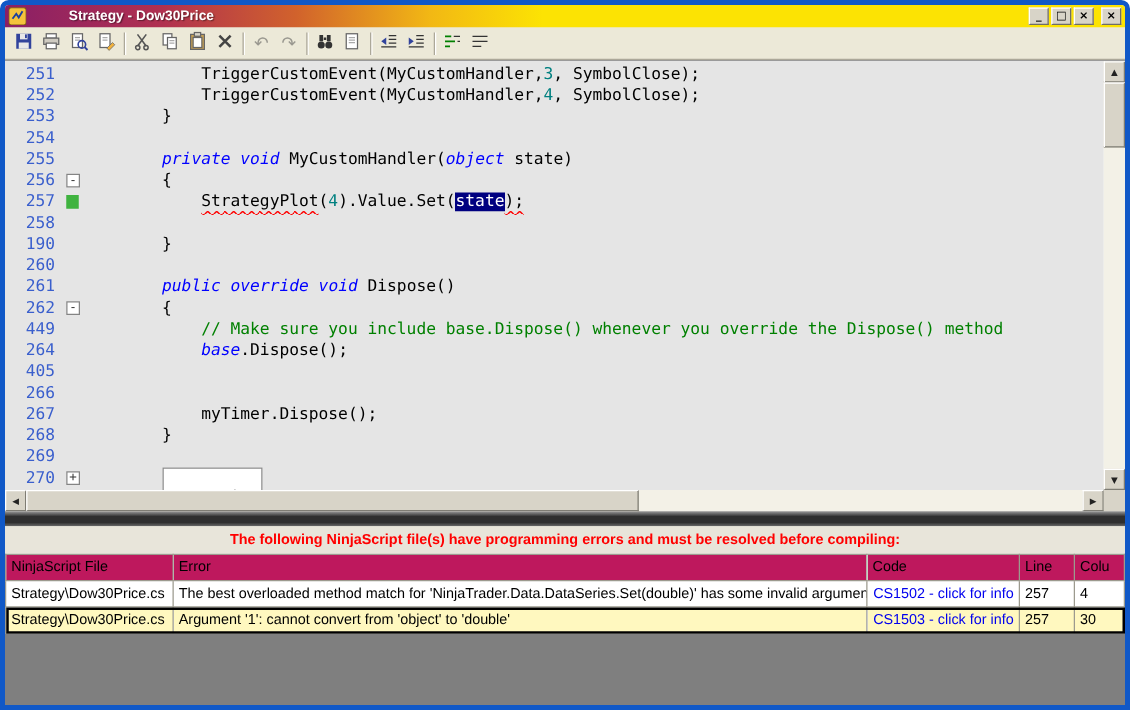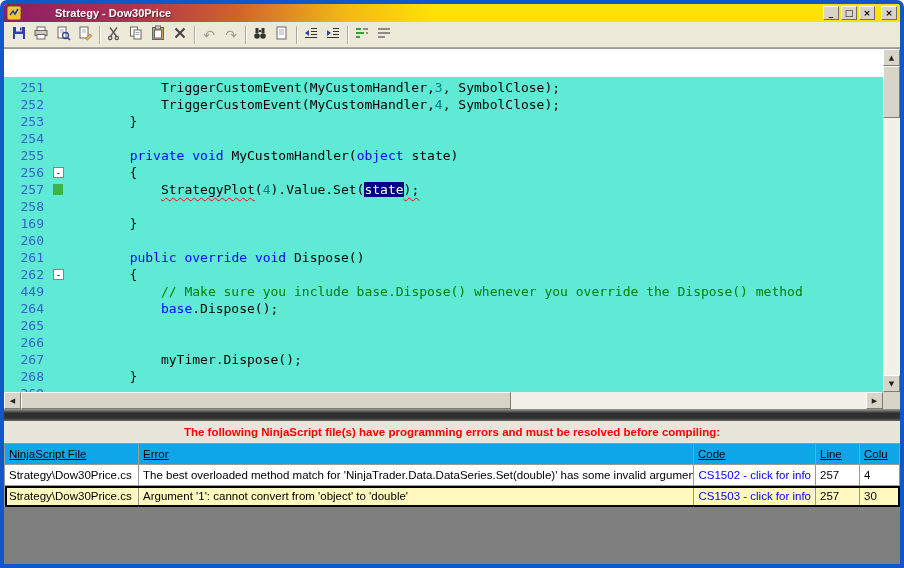--- a/index.html
+++ b/index.html
@@ -30,32 +30,32 @@
   .tbtn{
     width:22px;height:22px;display:flex;align-items:center;justify-content:center;
     background:transparent;border:1px solid transparent;padding:0;cursor:default;
   }
   .tbtn.dis{opacity:.5;}
   .tbtn .g{font-size:14px;color:#4A4A4A;font-family:"DejaVu Sans",sans-serif;line-height:14px;}
   .tsep{width:1px;height:18px;background:#ACA899;margin:0 3px;box-shadow:1px 0 0 #FFF;}
   
   .editor{height:361px;flex:none;background:#FFFFFF;display:flex;flex-direction:column;border-top:1px solid #9A9A9A;}
   .ed-main{flex:1;display:flex;overflow:hidden;}
-  .code-area{flex:1;overflow:hidden;padding-top:2px;background:#5eead4;margin-top:28px;}
+  .code-area{flex:1;overflow:hidden;padding-top:2px;background:#e5e5e5;}
   .cl{display:flex;height:17px;line-height:17px;font-family:"DejaVu Sans Mono",monospace;font-size:13px;white-space:pre;}
   .cl .num{width:48px;flex:none;text-align:right;padding-right:8px;color:var(--line-number,#3A5FCD);}
   .cl .fold{width:15px;flex:none;position:relative;}
   .fbox{
     position:absolute;left:1px;top:3px;width:11px;height:11px;border:1px solid #848484;background:#FFF;
     color:#333;font-size:10px;line-height:9px;text-align:center;
   }
   .gmark{position:absolute;left:1px;top:3px;width:10px;height:11px;background:#3FB33F;}
   .txt{flex:1;}
   .p{color:#000000;}
-  .k{color:var(--keyword,#0000FF);}
+  .k{color:var(--keyword,#0000FF);font-style:italic;}
   .c{color:var(--comment,#008000);}
   .n{color:var(--number,#008080);}
   .sel{background:var(--selection-bg,#000080);color:#FFFFFF;}
   .sq{text-decoration:underline wavy var(--error-text,#FF0000) 1px;text-underline-offset:3px;}
   .collapsed{
     color:#8A8A8A;border:1px solid #8A8A8A;padding:16px 3px;display:inline-block;
     height:15px;line-height:13px;font-size:12px;background:#FFF;
   }
   
   .vscroll{width:17px;flex:none;display:flex;flex-direction:column;background:#F3F1E7;}
@@ -75,21 +75,21 @@
   .splitter{height:12px;flex:none;background:linear-gradient(#9A9A9A,#2F2F2F 35%,#2F2F2F 75%,#6A6A6A);}
   .banner{
     height:22px;flex:none;display:flex;align-items:center;justify-content:center;
     background:#E8E5DA;color:var(--error-text,#FF0000);font-size:11.5px;font-weight:bold;
   }
   .etable{width:100%;flex:none;border-collapse:collapse;table-layout:fixed;font-size:11.5px;background:#FFF;}
   .etable th,.etable td{
     border:1px solid #9C9A8E;height:21px;padding:1px 4px;text-align:left;
     white-space:nowrap;overflow:hidden;font-weight:normal;
   }
-  .etable th{background:#0ea5e9;text-decoration:underline;}
+  .etable th{background:#be185d;}
   .etable td{background:#FFFFFF;}
   .etable .codecell{color:var(--link,#0000EE);text-align:right;}
   .etable tr.selrow td{background:#FFF8BF;}
   .etable tr.selrow{outline:2px solid #000;outline-offset:-2px;}
   .filler{flex:1;background:#7F7F7F;}
 </style>
 </head>
 <body>
 
 <div class="window">
@@ -239,27 +239,27 @@
     <div class="ed-main">
       <div class="code-area">
           <div class="cl"><span class="num">251</span><span class="fold"></span><span class="txt"><span class="p">            TriggerCustomEvent(MyCustomHandler,</span><span class="n">3</span><span class="p">, SymbolClose);</span></span></div>
           <div class="cl"><span class="num">252</span><span class="fold"></span><span class="txt"><span class="p">            TriggerCustomEvent(MyCustomHandler,</span><span class="n">4</span><span class="p">, SymbolClose);</span></span></div>
           <div class="cl"><span class="num">253</span><span class="fold"></span><span class="txt"><span class="p">        }</span></span></div>
           <div class="cl"><span class="num">254</span><span class="fold"></span><span class="txt"></span></div>
           <div class="cl"><span class="num">255</span><span class="fold"></span><span class="txt"><span class="p">        </span><span class="k">private</span><span class="p"> </span><span class="k">void</span><span class="p"> MyCustomHandler(</span><span class="k">object</span><span class="p"> state)</span></span></div>
           <div class="cl"><span class="num">256</span><span class="fold"><span class="fbox">-</span></span><span class="txt"><span class="p">        {</span></span></div>
           <div class="cl"><span class="num">257</span><span class="fold"><span class="gmark"></span></span><span class="txt"><span class="p">            </span><span class="p sq">StrategyPlot</span><span class="p">(</span><span class="n">4</span><span class="p">).Value.Set(</span><span class="sel">state</span><span class="p sq">);</span></span></div>
           <div class="cl"><span class="num">258</span><span class="fold"></span><span class="txt"></span></div>
-          <div class="cl"><span class="num">169</span><span class="fold"></span><span class="txt"><span class="p">        }</span></span></div>
+          <div class="cl"><span class="num">190</span><span class="fold"></span><span class="txt"><span class="p">        }</span></span></div>
           <div class="cl"><span class="num">260</span><span class="fold"></span><span class="txt"></span></div>
           <div class="cl"><span class="num">261</span><span class="fold"></span><span class="txt"><span class="p">        </span><span class="k">public</span><span class="p"> </span><span class="k">override</span><span class="p"> </span><span class="k">void</span><span class="p"> Dispose()</span></span></div>
           <div class="cl"><span class="num">262</span><span class="fold"><span class="fbox">-</span></span><span class="txt"><span class="p">        {</span></span></div>
           <div class="cl"><span class="num">449</span><span class="fold"></span><span class="txt"><span class="p">            </span><span class="c">// Make sure you include base.Dispose() whenever you override the Dispose() method</span></span></div>
           <div class="cl"><span class="num">264</span><span class="fold"></span><span class="txt"><span class="p">            </span><span class="k">base</span><span class="p">.Dispose();</span></span></div>
-          <div class="cl"><span class="num">265</span><span class="fold"></span><span class="txt"></span></div>
+          <div class="cl"><span class="num">405</span><span class="fold"></span><span class="txt"></span></div>
           <div class="cl"><span class="num">266</span><span class="fold"></span><span class="txt"><span class="p">            </span></span></div>
           <div class="cl"><span class="num">267</span><span class="fold"></span><span class="txt"><span class="p">            myTimer.Dispose();</span></span></div>
           <div class="cl"><span class="num">268</span><span class="fold"></span><span class="txt"><span class="p">        }</span></span></div>
           <div class="cl"><span class="num">269</span><span class="fold"></span><span class="txt"></span></div>
           <div class="cl"><span class="num">270</span><span class="fold"><span class="fbox">+</span></span><span class="txt"><span class="p">        </span><span class="collapsed">Properties</span></span></div>
         </div>
       <div class="vscroll">
         <button class="sbtn">
             <span>▲</span>
           </button>

